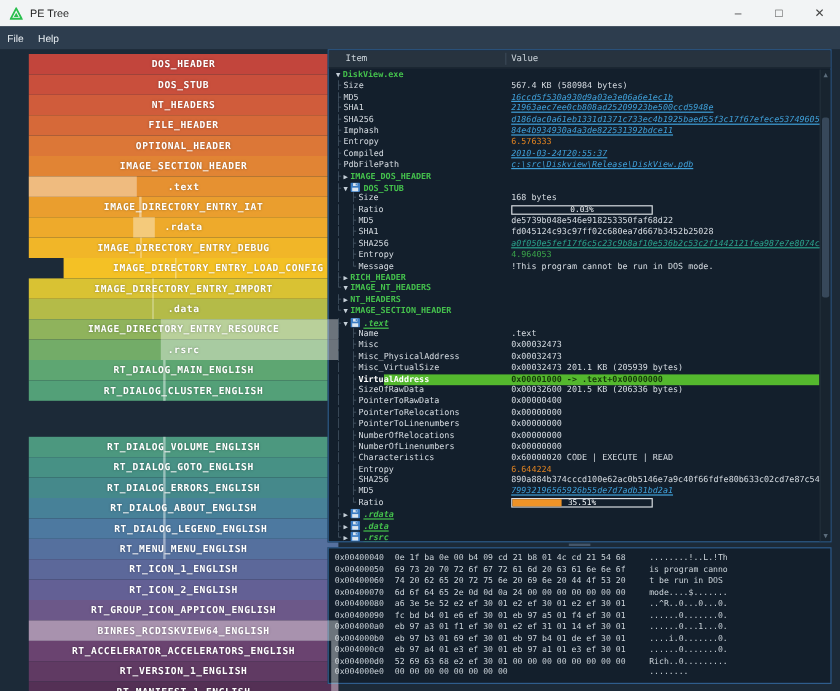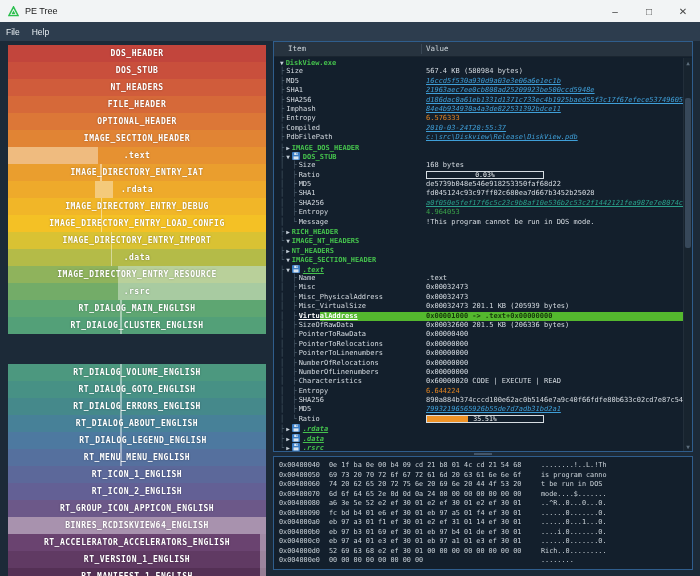--- a/index.html
+++ b/index.html
@@ -12,21 +12,21 @@
   .app-logo{width:11px;height:11px;margin:0 6px 0 8px;}
   .title-text{font-size:9px;color:#1b1b1b;}
   .win-controls{position:absolute;right:0;top:0;height:22px;display:flex;}
   .win-btn{width:34px;height:22px;display:flex;align-items:center;justify-content:center;
            color:#444;font-size:10px;cursor:default;}
   
   .menubar{position:absolute;left:0;top:22px;width:700px;height:19px;background:#2d3d4e;
            display:flex;align-items:center;font-family:"Liberation Sans",sans-serif;}
   .menu-item{color:#e8eef2;font-size:8.5px;padding:0 6px;}
   
-  .treemap{position:absolute;left:8px;top:45px;width:258px;height:527px;}
+  .treemap{position:absolute;left:24px;top:45px;width:258px;height:527px;}
   .tm-row{position:relative;width:100%;height:17px;display:flex;align-items:center;justify-content:center;}
   .tm-label{position:relative;z-index:2;color:#ffffff;font-size:8px;font-weight:bold;
             letter-spacing:0.5px;text-shadow:0 0 2px rgba(0,0,0,0.35);white-space:nowrap;}
   .tm-mark{position:absolute;top:0;bottom:0;z-index:1;}
   .tm-mark.sub{background:rgba(255,255,255,0.38);}
   .tm-mark.line{background:rgba(255,255,255,0.45);}
   
   .treepanel{position:absolute;left:273px;top:41px;width:420px;height:411px;
              background:#131f2c;border:1px solid #2f5d8c;}
   .tree-header{position:absolute;left:0;top:0;right:0;height:15px;background:#27333f;
@@ -41,21 +41,21 @@
   .nicon{display:inline-block;vertical-align:-1px;margin-right:3px;position:relative;z-index:1;}
   .lbl{color:#d6dce2;position:relative;z-index:1;}
   .lc-root,.lc-node{color:#45c24d;font-weight:bold;}
   .lc-nlink{color:#45c24d;font-weight:bold;font-style:italic;text-decoration:underline;}
   .val{position:absolute;left:152px;top:0;color:#d6dce2;z-index:1;}
   .vc-link{color:#3f9fd8;font-style:italic;text-decoration:underline;}
   .vc-tlink{color:#2aa18b;font-style:italic;text-decoration:underline;}
   .vc-orange{color:#e08321;}
   .vc-green{color:#3aa34a;}
   .hl-band{position:absolute;left:46px;right:0;top:0;bottom:0;background:#54b82e;z-index:0;}
-  .trow.hl .lbl{color:#ffffff;font-weight:bold;text-decoration:underline;}
+  .trow.hl .lbl{color:#ffffff;font-weight:bold;}
   .trow.hl .val{color:#16380a;font-weight:bold;}
   .ratio-bar{position:absolute;left:152px;top:0.5px;width:118px;height:8px;
              border:1px solid #d7dde2;background:#131f2c;}
   .ratio-fill{position:absolute;left:0;top:0;bottom:0;background:#ef9327;}
   .ratio-text{position:absolute;left:0;right:0;top:0;text-align:center;font-size:6.5px;
               line-height:6.5px;color:#f2f5f7;z-index:2;}
   
   .sbar{position:absolute;right:0;top:16px;bottom:0;width:9px;background:#18242f;border-left:1px solid #222e3a;}
   .sbar .sb-up{position:absolute;top:0;left:0;right:0;height:9px;color:#5c6d7c;font-size:6px;text-align:center;line-height:9px;}
   .sbar .sb-down{position:absolute;bottom:0;left:0;right:0;height:9px;color:#5c6d7c;font-size:6px;text-align:center;line-height:9px;}
@@ -122,21 +122,21 @@
         <span class="tm-label">IMAGE_DIRECTORY_ENTRY_IAT</span>
       </div>
       <div class="tm-row" style="background: rgb(238, 170, 43);">
         <div class="tm-mark sub" style="left: 33.8%; width: 7%;"></div>
         <span class="tm-label">.rdata</span>
       </div>
       <div class="tm-row" style="background: rgb(241, 182, 40);">
         <div class="tm-mark line" style="left: 36%; width: 0.5%;"></div>
         <span class="tm-label">IMAGE_DIRECTORY_ENTRY_DEBUG</span>
       </div>
-      <div class="tm-row" style="background: rgb(244, 193, 37);">
+      <div class="tm-row" style="background: rgb(244, 193, 37); margin-left: 29px;">
         <div class="tm-mark line" style="left: 36%; width: 0.5%;"></div>
         <span class="tm-label">IMAGE_DIRECTORY_ENTRY_LOAD_CONFIG</span>
       </div>
       <div class="tm-row" style="background: rgb(217, 194, 51);">
         <div class="tm-mark line" style="left: 40%; width: 0.5%;"></div>
         <span class="tm-label">IMAGE_DIRECTORY_ENTRY_IMPORT</span>
       </div>
       <div class="tm-row" style="background: rgb(180, 187, 72);">
         <div class="tm-mark line" style="left: 40%; width: 0.5%;"></div>
         <span class="tm-label">.data</span>

